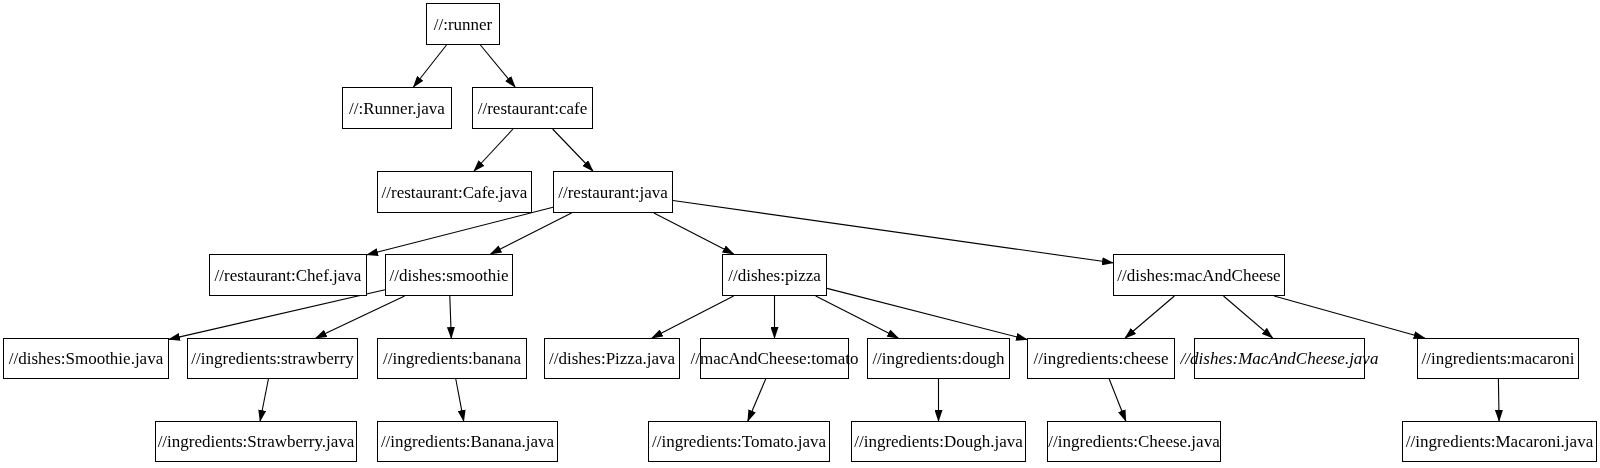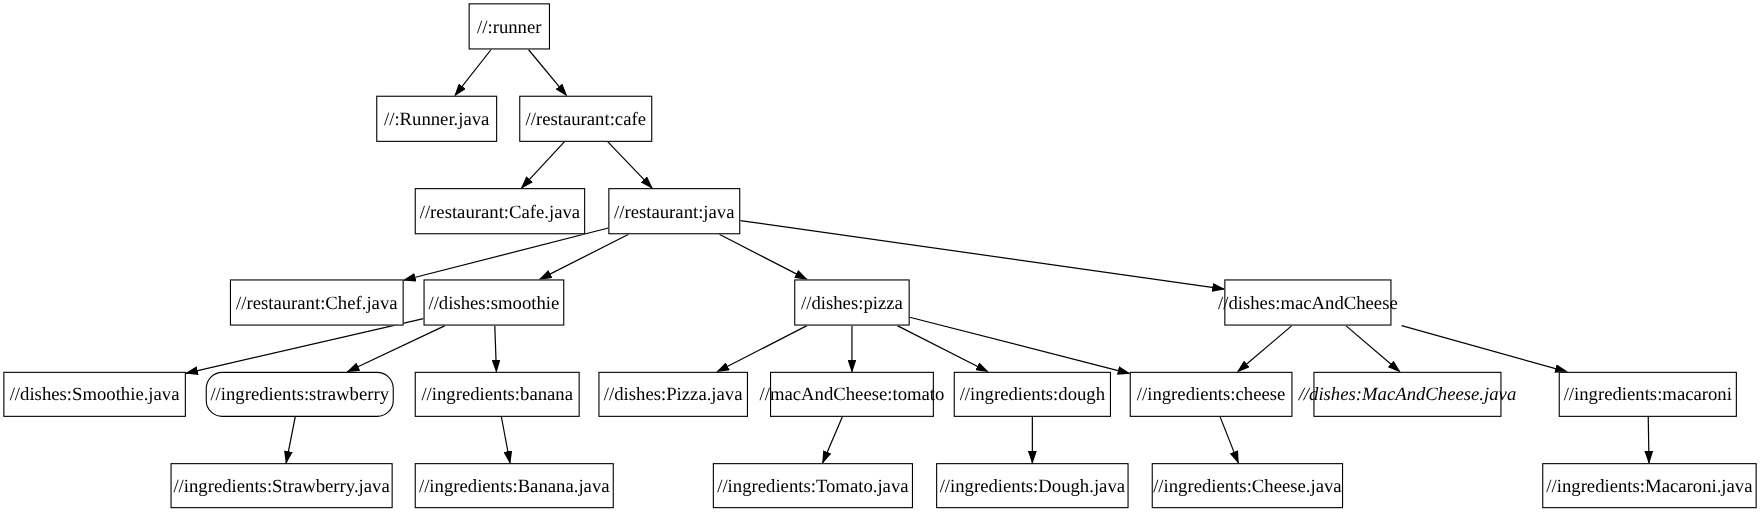--- a/index.html
+++ b/index.html
@@ -85,27 +85,27 @@
     </div>
     <div class="node" style="left: 209px; top: 254px; width: 158px; height: 42px;">
       <span>//restaurant:Chef.java</span>
     </div>
     <div class="node" style="left: 385px; top: 254px; width: 128px; height: 42px; align-items: center;">
       <span>//dishes:smoothie</span>
     </div>
     <div class="node" style="left: 722px; top: 254px; width: 105px; height: 42px;">
       <span>//dishes:pizza</span>
     </div>
-    <div class="node" style="left: 1113px; top: 254px; width: 152px; height: 42px;">
+    <div class="node" style="left: 1113px; top: 254px; width: 172px; height: 42px;">
       <span>//dishes:macAndCheese</span>
     </div>
     <div class="node" style="left: 3px; top: 338px; width: 166px; height: 41px;">
       <span>//dishes:Smoothie.java</span>
     </div>
-    <div class="node" style="left: 187px; top: 338px; width: 171px; height: 41px; border-radius: 15px;">
+    <div class="node" style="left: 187px; top: 338px; width: 171px; height: 41px;">
       <span>//ingredients:strawberry</span>
     </div>
     <div class="node" style="left: 377px; top: 338px; width: 150px; height: 41px;">
       <span>//ingredients:banana</span>
     </div>
     <div class="node" style="left: 544px; top: 338px; width: 136px; height: 41px;">
       <span>//dishes:Pizza.java</span>
     </div>
     <div class="node" style="left: 700px; top: 338px; width: 149px; height: 41px;">
       <span>//macAndCheese:tomato</span>

